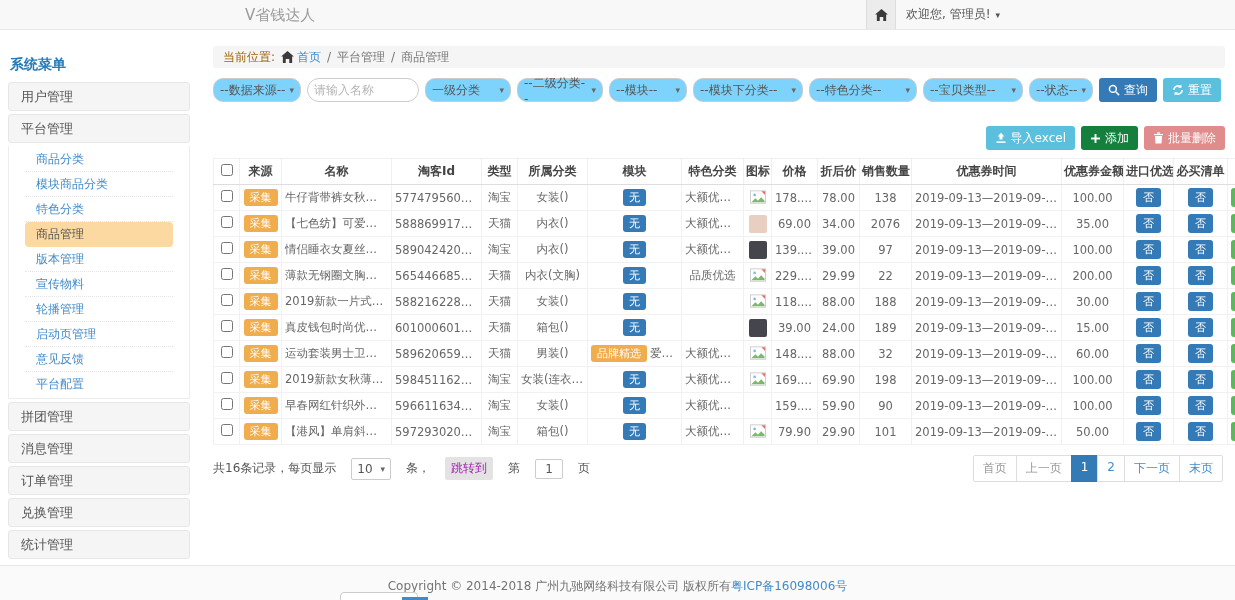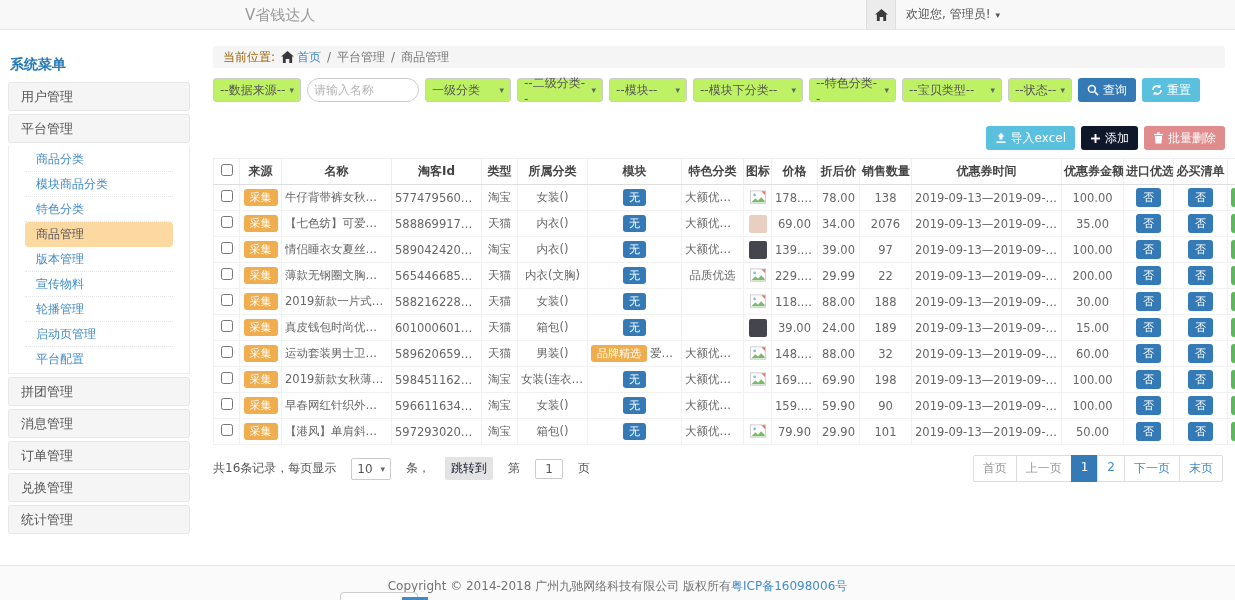--- a/index.html
+++ b/index.html
@@ -22,28 +22,28 @@
   .side-sub-panel { background:#fff; border:1px solid #ededed; border-top:none; margin-bottom:3px; padding:1px 16px; }
   .side-sub { height:25px; line-height:25px; padding-left:11px; color:#428bca; border-bottom:1px dotted #e5e5e5; cursor:pointer; }
   .side-sub:last-child { border-bottom:none; }
   .side-sub.active { background:#fdd9a2; border-radius:4px; color:#555; border-bottom:1px dotted transparent; }
   
   .main { position:absolute; left:213px; top:46px; width:1012px; z-index:2; }
   .breadcrumb { height:22px; background:#f5f5f5; border-radius:3px; padding:0 10px; color:#777; display:flex; align-items:center; gap:6px; }
   .breadcrumb .prefix { color:#a16207; }
   .home-link { color:#428bca; display:inline-flex; align-items:center; gap:3px; cursor:pointer; }
   .filter-row { margin-top:10px; display:flex; align-items:center; gap:6px; }
-  .fselect { height:24px; border:1px solid #ccc; border-radius:3px; background:#bef264; display:flex; align-items:center; justify-content:space-between; padding:0 6px; color:#555; cursor:pointer; flex:none; }
+  .fselect { height:24px; border:1px solid #ccc; border-radius:10px; background:#7dd3fc; display:flex; align-items:center; justify-content:space-between; padding:0 6px; color:#555; cursor:pointer; flex:none; }
   .fcaret { font-size:9px; color:#666; margin-left:4px; }
   .ftext { height:24px; border:1px solid #ccc; border-radius:12px; padding:0 6px; font:inherit; color:#555; flex:none; }
   .ftext::placeholder { color:#b5b5b5; }
   .btn { display:inline-flex; align-items:center; gap:4px; border:none; border-radius:3px; color:#fff; font-size:12px; height:24px; padding:0 9px; cursor:pointer; font-family:inherit; flex:none; }
   .btn-primary { background:#337ab7; }
   .btn-info { background:#5bc0de; }
-  .btn-success { background:#0f172a; }
+  .btn-success { background:#15803d; }
   .btn-danger-soft { background:#e08c8c; }
   .action-bar { margin-top:24px; display:flex; justify-content:flex-end; gap:6px; }
   
   table.grid { margin-top:8px; width:100%; border-collapse:collapse; table-layout:fixed; }
   .grid th { height:26px; font-size:12px; color:#444; font-weight:bold; border:1px solid #efefef; border-bottom:1px solid #dedede; background:#fff; padding:0 2px; white-space:nowrap; overflow:hidden; }
   .grid td { height:26px; border:1px solid #f1f1f1; text-align:center; color:#666; padding:0 3px; white-space:nowrap; overflow:hidden; text-overflow:ellipsis; font-size:11.5px; }
   .grid input[type=checkbox] { width:12px; height:12px; margin:0; cursor:pointer; }
   .badge { display:inline-block; min-width:14px; padding:3px 6px; border-radius:3px; color:#fff; font-size:11px; line-height:1; }
   .b-orange { background:#f0ad4e; }
   .b-blue { background:#337ab7; }
@@ -52,21 +52,21 @@
   .t-green { background:#5cb85c; }
   .thumb { display:inline-block; width:18px; height:18px; border-radius:2px; vertical-align:middle; }
   .thumb.light { background:#e9cec2; }
   .thumb.dark { background:#45454e; }
   .iconwrap { display:inline-flex; vertical-align:middle; }
   .mod-text { margin-left:3px; color:#666; }
   
   .pager-row { margin-top:10px; display:flex; align-items:center; justify-content:space-between; }
   .pager-left { display:flex; align-items:center; gap:15px; color:#555; }
   .pp-select { height:22px; border:1px solid #ccc; border-radius:2px; background:#fff; display:inline-flex; align-items:center; gap:4px; padding:0 5px; cursor:pointer; }
-  .jump-chip { background:#e3e3e3; border-radius:2px; padding:3px 6px; color:#0f172a; cursor:pointer;text-align:right; }
+  .jump-chip { background:#e3e3e3; border-radius:2px; padding:3px 6px; color:#a21caf; cursor:pointer;text-align:right; }
   .page-input { width:28px; height:20px; border:1px solid #ccc; border-radius:2px; text-align:center; font:inherit; color:#555; }
   .pager-right { display:flex; margin-right:2px; }
   .pg-btn { min-width:14px; text-align:center; border:1px solid #ddd; background:#fff; color:#428bca; padding:4px 9px; margin-left:-1px; cursor:pointer; font-size:12px; }
   .pg-btn:first-child { margin-left:0; border-radius:2px 0 0 2px; }
   .pg-btn:last-child { border-radius:0 2px 2px 0; }
   .pg-btn.active { background:#337ab7; border-color:#337ab7; color:#fff; }
   .pg-btn.disabled { color:#999; cursor:default; }
   
   .footer { position:absolute; left:0; right:0; top:565px; height:35px; background:#fafafa; border-top:1px solid #e7e7e7; z-index:5; text-align:center; color:#737373; }
   .footer .line { margin-top:12px; font-size:12px; }
@@ -99,20 +99,21 @@
       <div class="side-group"><span>平台管理</span></div>
       <div class="side-sub-panel">
         <div class="side-sub"><span>商品分类</span></div>
         <div class="side-sub"><span>模块商品分类</span></div>
         <div class="side-sub"><span>特色分类</span></div>
         <div class="side-sub active"><span>商品管理</span></div>
         <div class="side-sub"><span>版本管理</span></div>
         <div class="side-sub"><span>宣传物料</span></div>
         <div class="side-sub"><span>轮播管理</span></div>
         <div class="side-sub"><span>启动页管理</span></div>
+        <div class="side-sub"><span>意见反馈</span></div>
         <div class="side-sub"><span>平台配置</span></div>
       </div>
       <div class="side-group"><span>拼团管理</span></div>
       <div class="side-group"><span>消息管理</span></div>
       <div class="side-group"><span>订单管理</span></div>
       <div class="side-group"><span>兑换管理</span></div>
       <div class="side-group"><span>统计管理</span></div>
     </div>
 </div>
 
@@ -150,21 +151,21 @@
           <span class="fcaret">▾</span>
         </div>
         <div class="fselect" style="width:78px">
           <span>--模块--</span>
           <span class="fcaret">▾</span>
         </div>
         <div class="fselect" style="width:110px">
           <span>--模块下分类--</span>
           <span class="fcaret">▾</span>
         </div>
-        <div class="fselect" style="width:87px">
+        <div class="fselect" style="width:108px">
           <span>--特色分类--</span>
           <span class="fcaret">▾</span>
         </div>
         <div class="fselect" style="width:100px">
           <span>--宝贝类型--</span>
           <span class="fcaret">▾</span>
         </div>
         <div class="fselect" style="width:64px">
           <span>--状态--</span>
           <span class="fcaret">▾</span>

